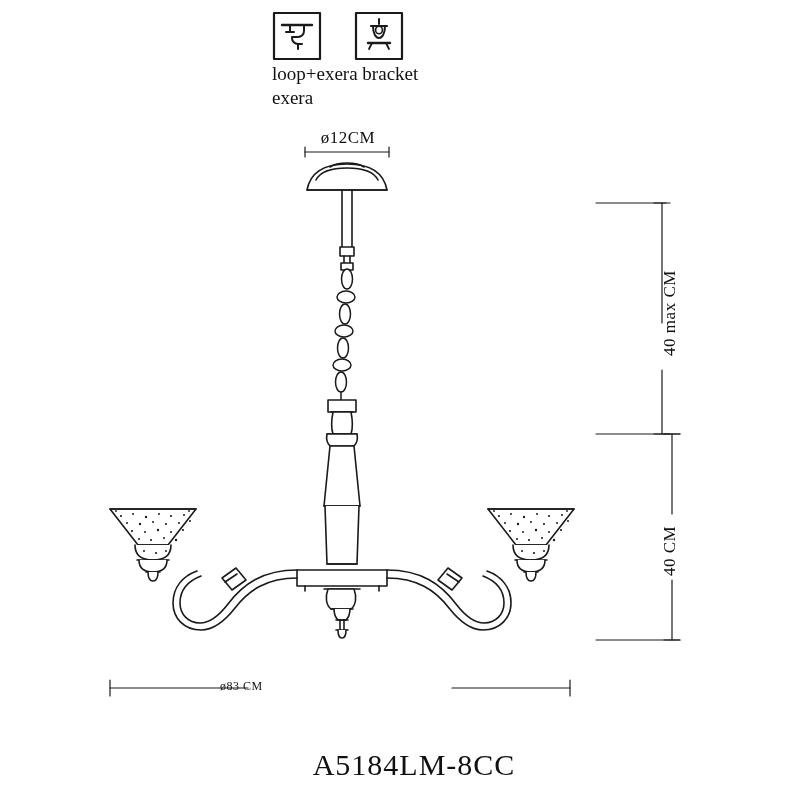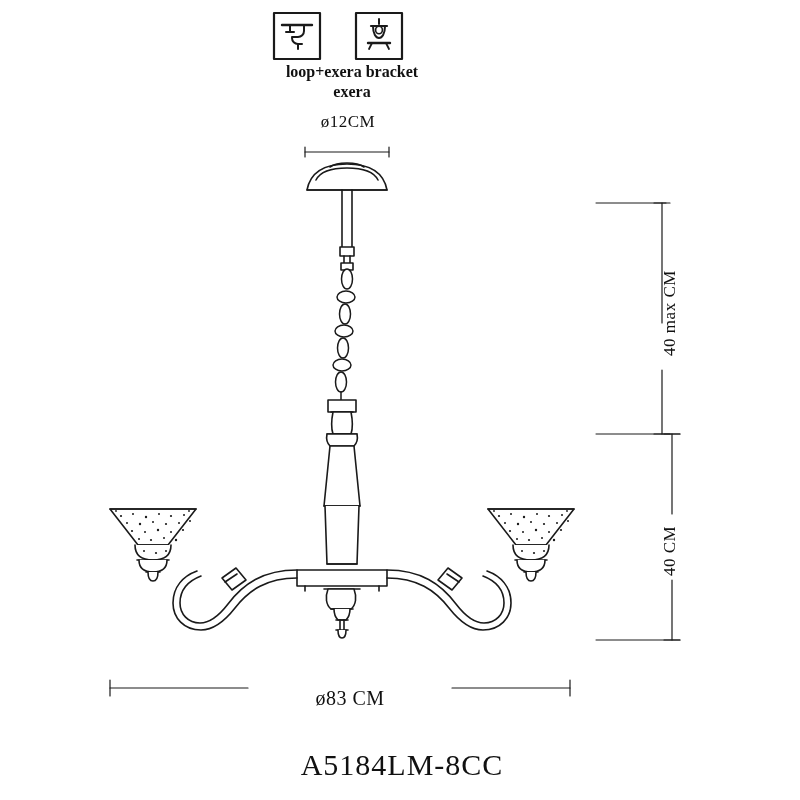--- a/index.html
+++ b/index.html
@@ -30,45 +30,42 @@
   .lbl {
     position: absolute;
     white-space: nowrap;
     font-family: "Liberation Serif", serif;
     color: #111111;
   }
   .bracket-caption {
     left: 272px;
     top: 62px;
     width: 160px;
-    text-align: center;
-    font-size: 16px;
-    font-weight: bold;
+    font-size: 19px;
+    font-weight: normal;
     line-height: 1.28;
     white-space: normal;
   }
   .dia-top {
     left: 268px;
-    top: 112px;
+    top: 128px;
     width: 160px;
     text-align: center;
     font-size: 17px;
     letter-spacing: 0.5px;
   }
   .dia-bottom {
     left: 220px;
     top: 679px;
     width: 260px;
-    text-align: center;
-    font-size: 20px;
+    font-size: 12px;
     letter-spacing: 0.5px;
-    margin-top: 8px;
   }
   .model {
-    left: 152px;
+    left: 164px;
     top: 748px;
     width: 500px;
     text-align: center;
     font-size: 30px;
     letter-spacing: 1px;
   }
   .vert {
     transform-origin: 50% 50%;
     transform: rotate(-90deg);
     font-size: 17px;

